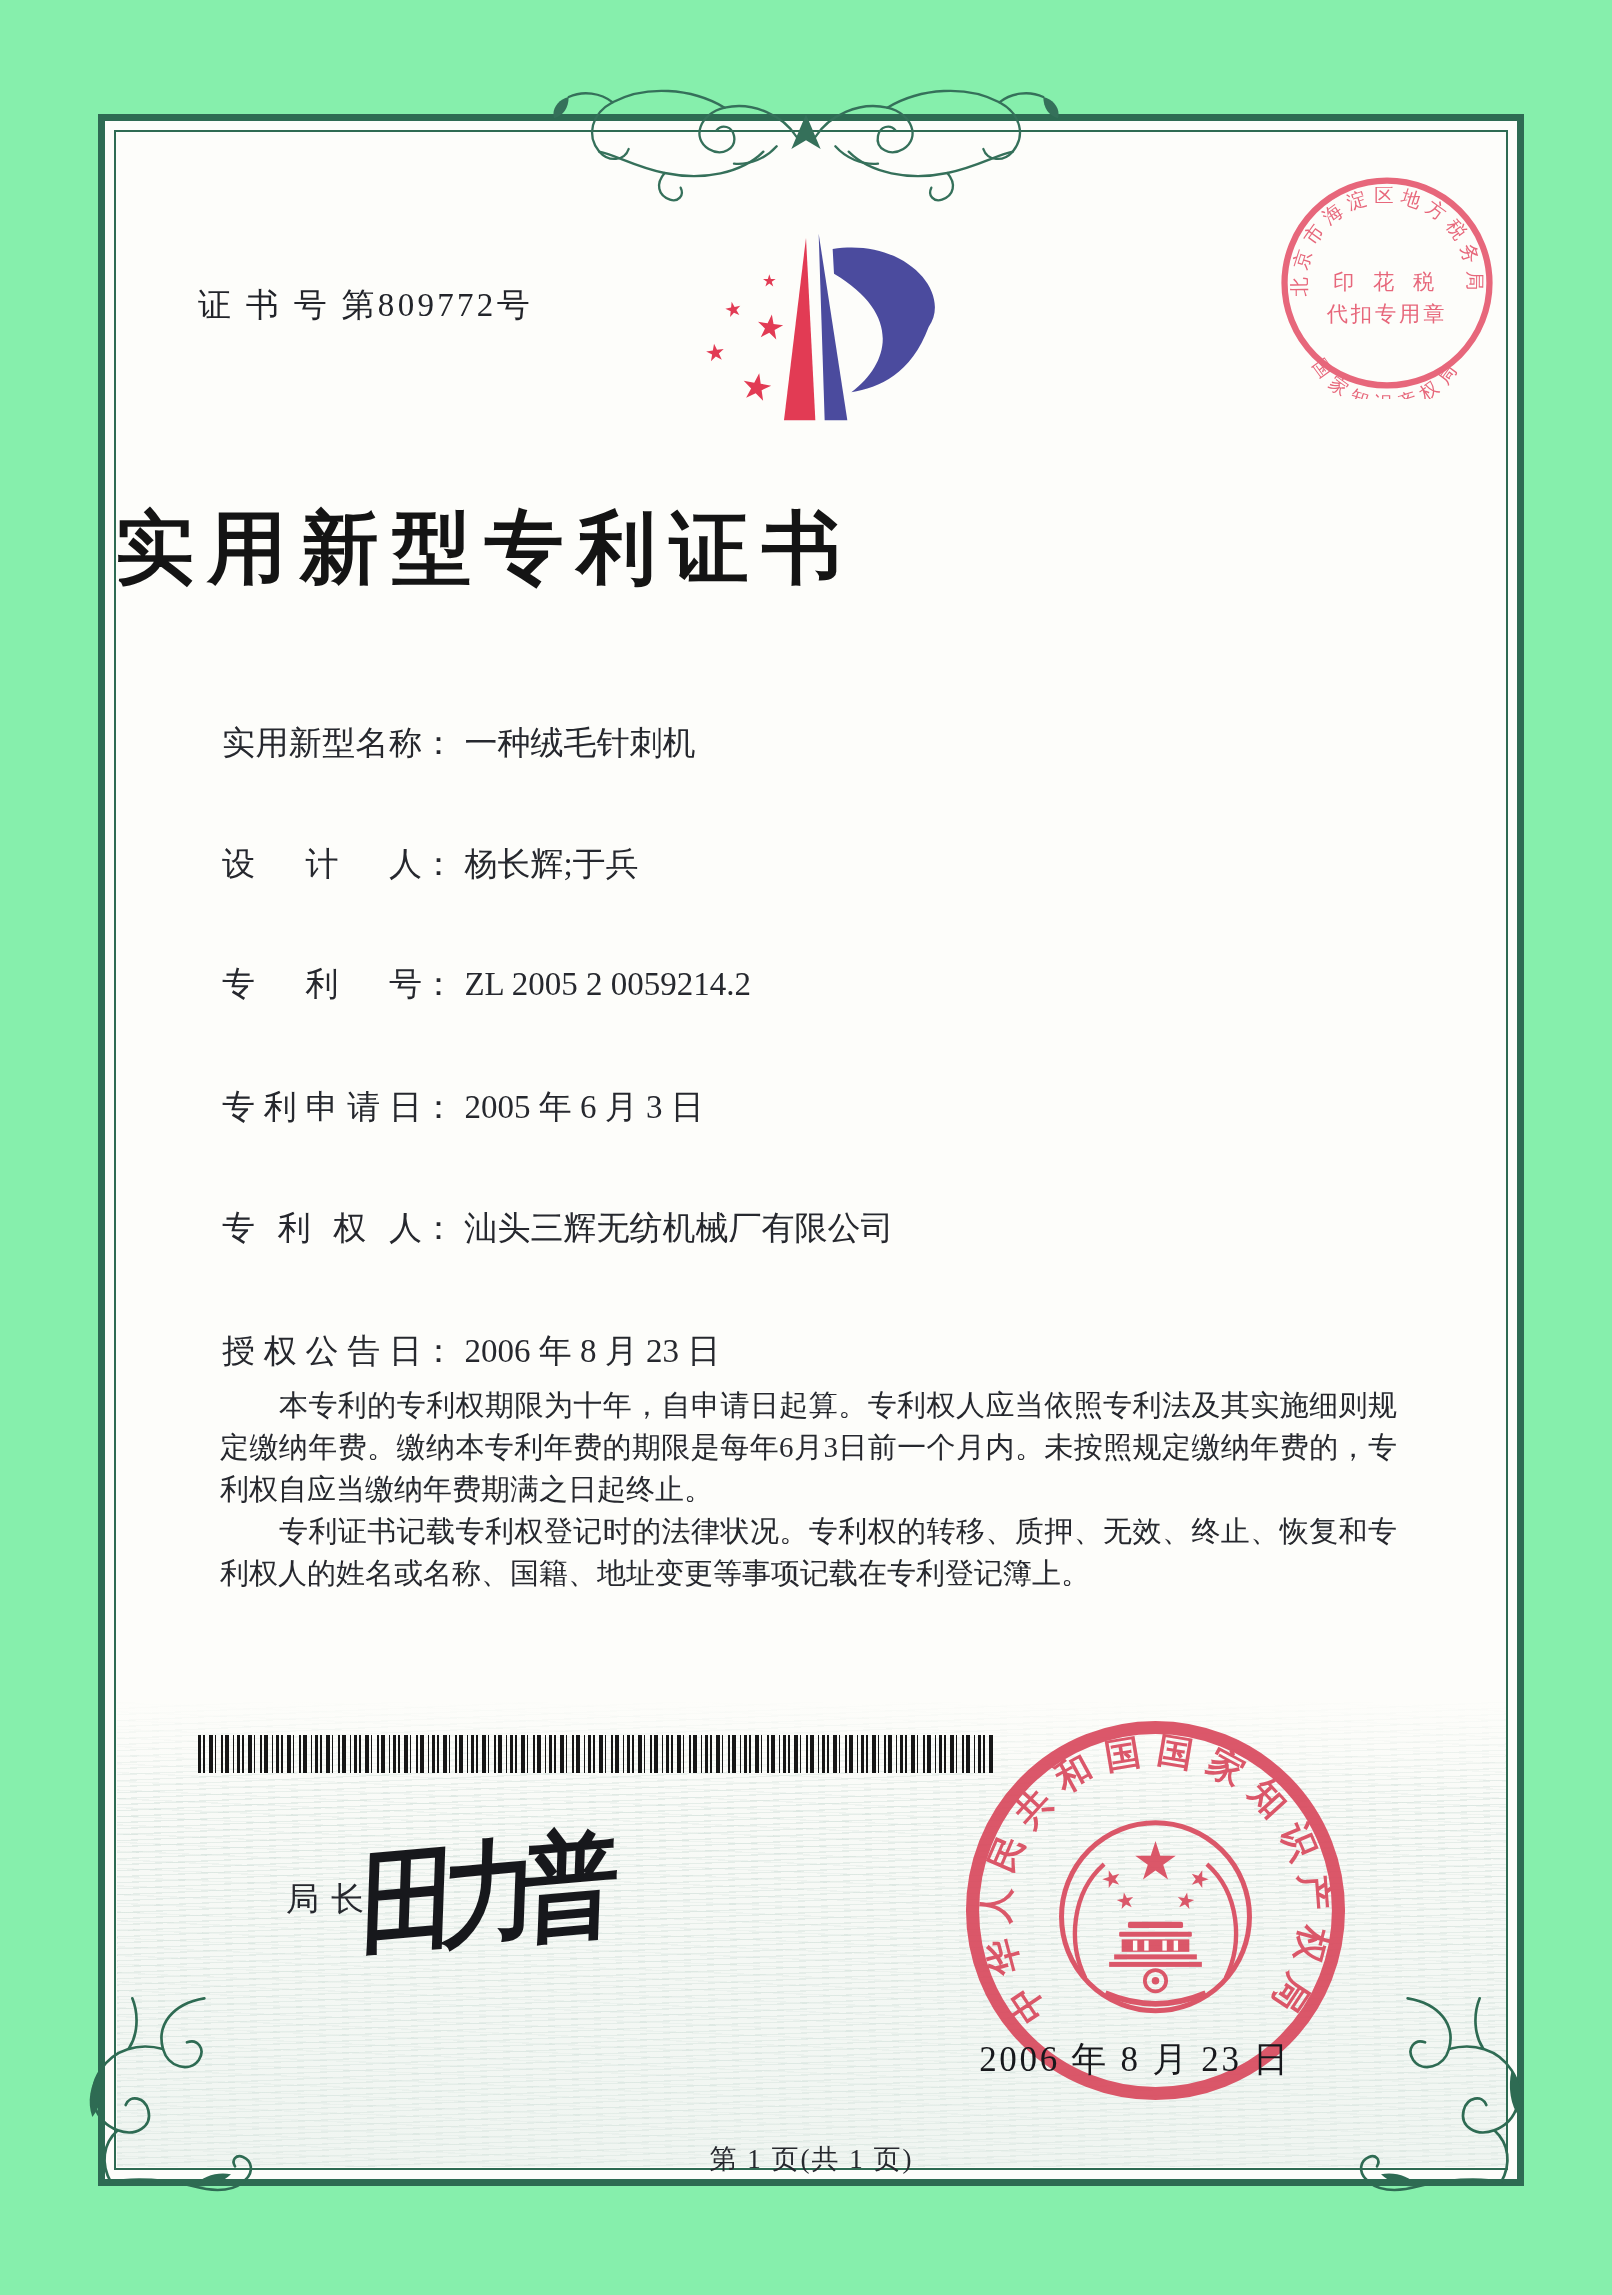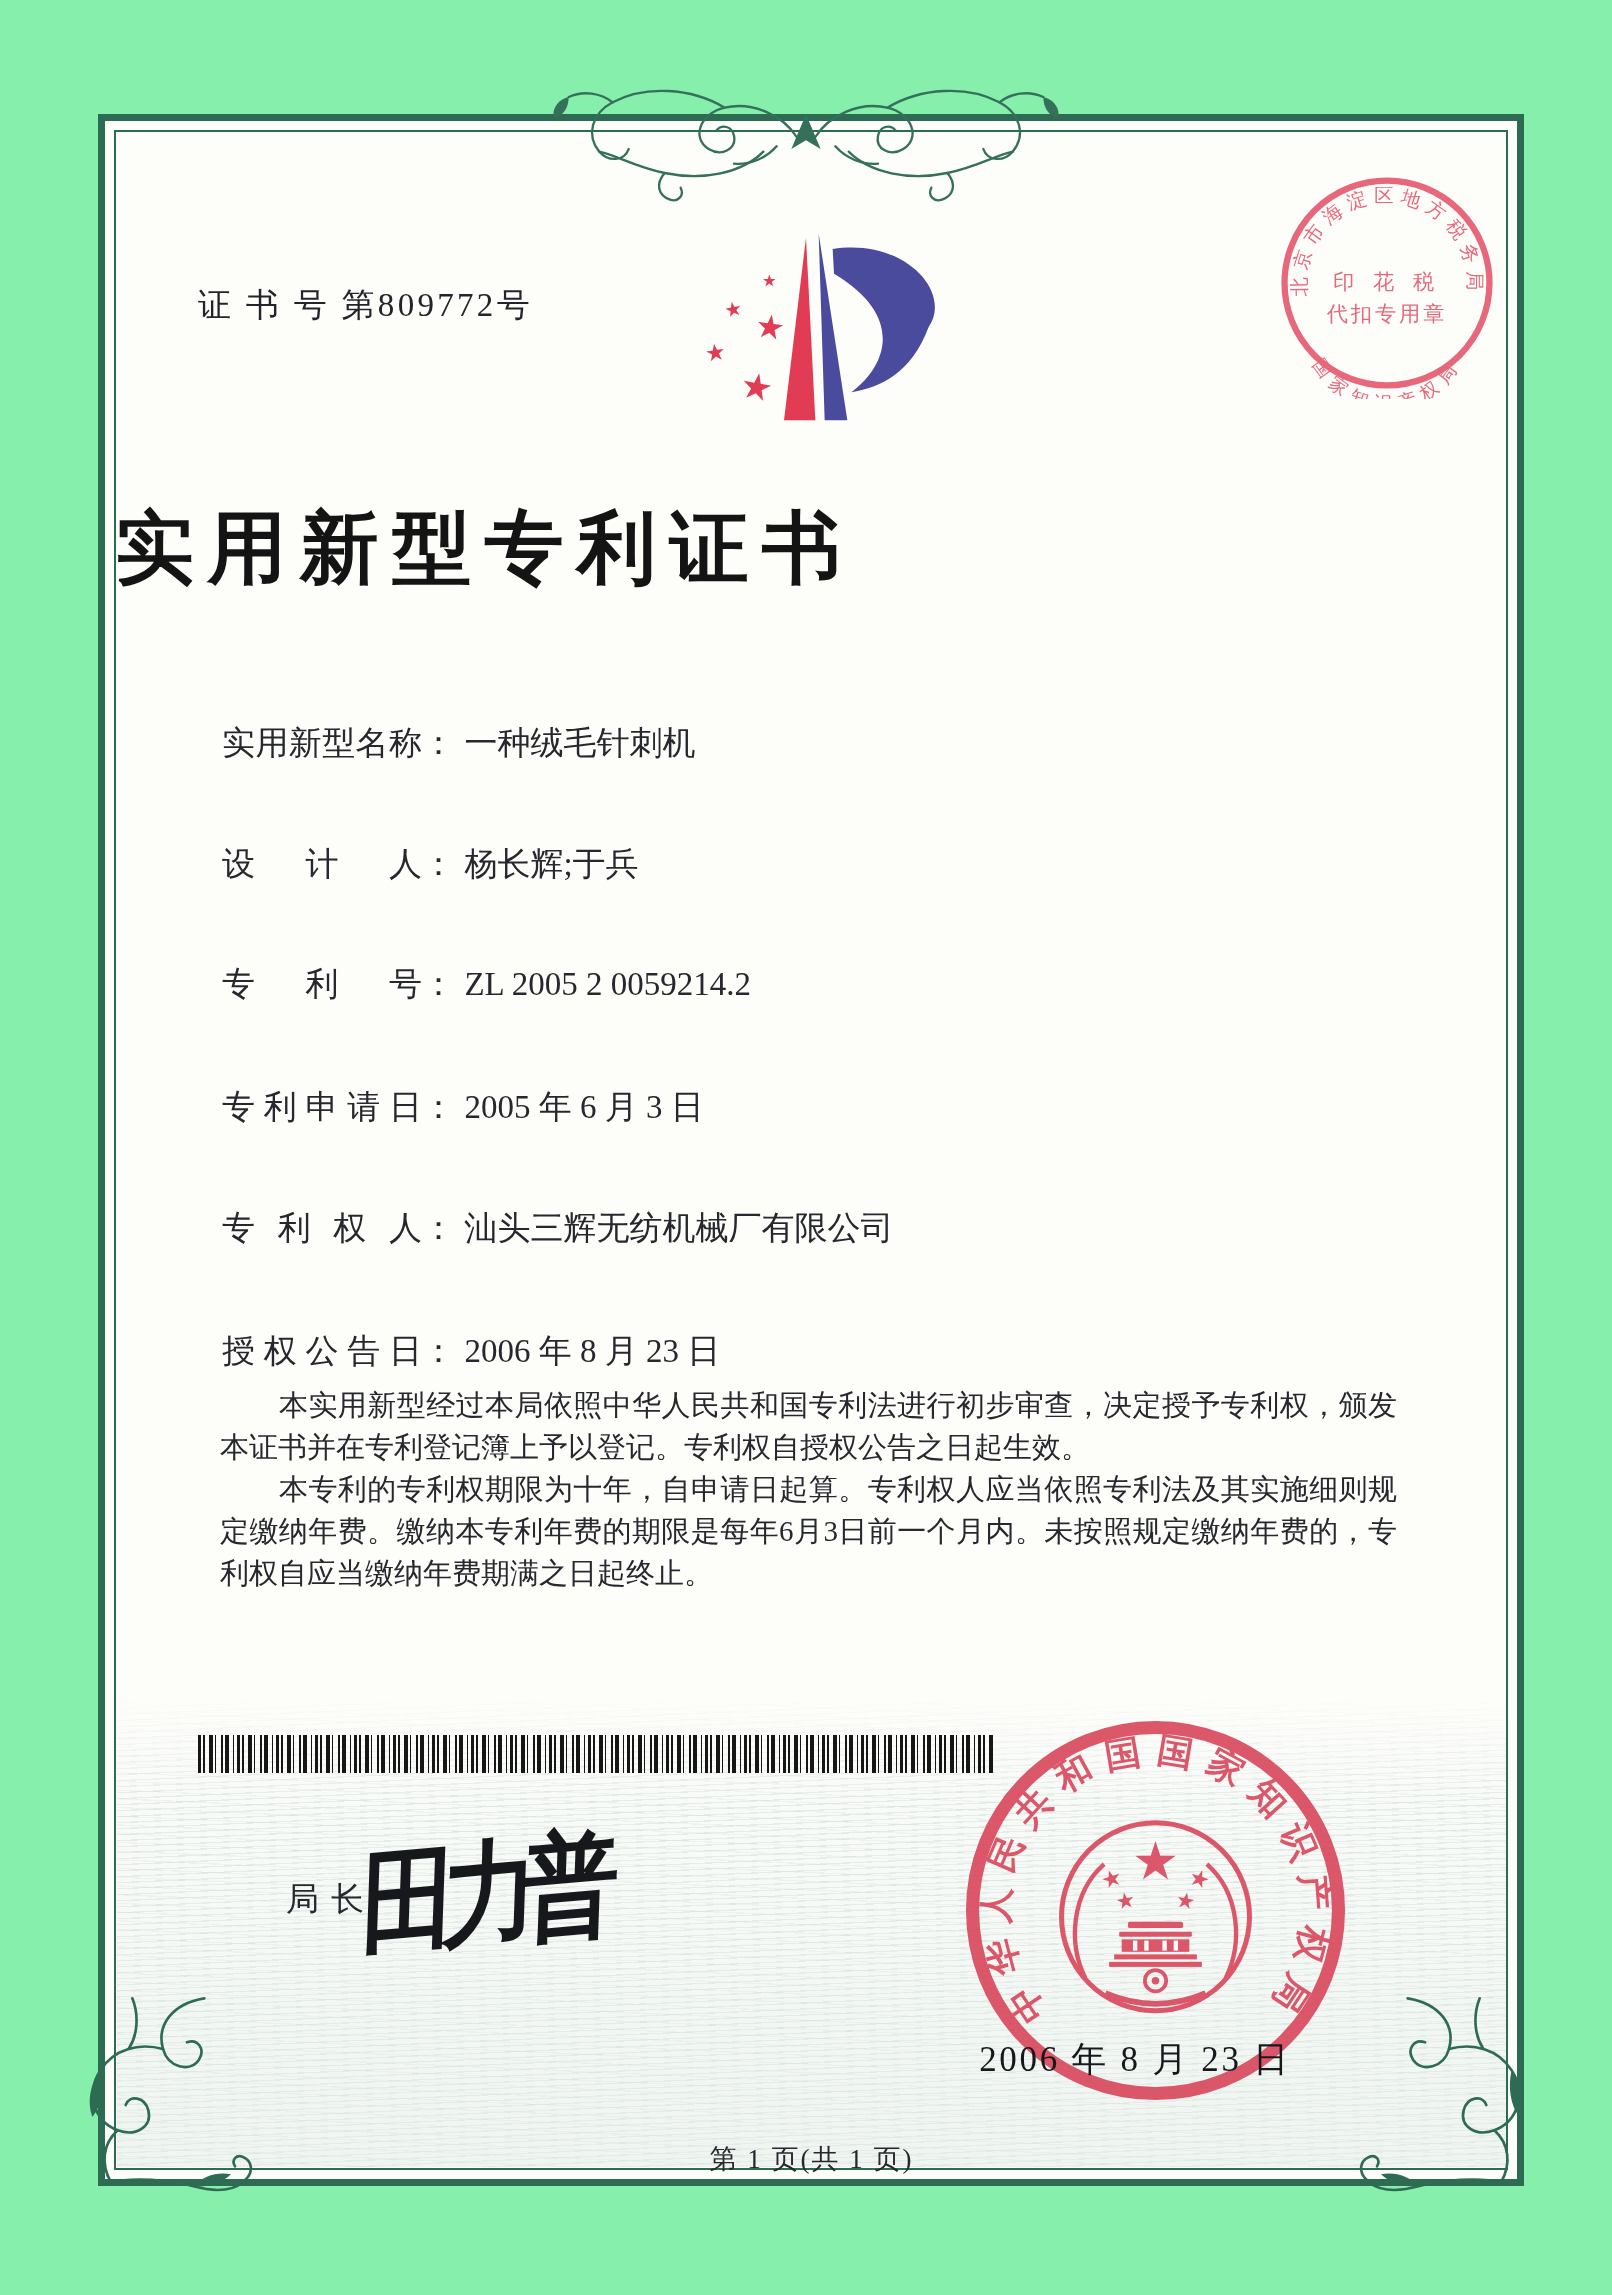--- a/index.html
+++ b/index.html
@@ -191,22 +191,22 @@
     </div>
     <div class="frow r4">
       <span class="flabel">专利权人</span><span class="fcolon">：</span><span class="fvalue">汕头三辉无纺机械厂有限公司</span>
     </div>
     <div class="frow r5">
       <span class="flabel">授权公告日</span><span class="fcolon">：</span><span class="fvalue">2006 年 8 月 23 日</span>
     </div>
   </div>
 
   <div class="bodytext">
-    <p>本实用新型经过本局依照中华人民共和国专利法进行初步审查，决定授予专利权，颁发本证书并在专利登记簿上予以登记。专利权自授权公告之日起生效。</p>
     <p>本专利的专利权期限为十年，自申请日起算。专利权人应当依照专利法及其实施细则规定缴纳年费。缴纳本专利年费的期限是每年6月3日前一个月内。未按照规定缴纳年费的，专利权自应当缴纳年费期满之日起终止。</p>
+    <p>专利证书记载专利权登记时的法律状况。专利权的转移、质押、无效、终止、恢复和专利权人的姓名或名称、国籍、地址变更等事项记载在专利登记簿上。</p>
   </div>
 
   <div class="barcode"></div>
 
   <div class="director-label">局长</div>
   <div class="signature">田力普</div>
 
   <svg class="seal-svg" viewBox="0 0 640 640">
     <defs>
       <path id="sealArc" d="M 153.8 486.2 A 235 235 0 1 1 486.2 486.2" fill="none"></path>

